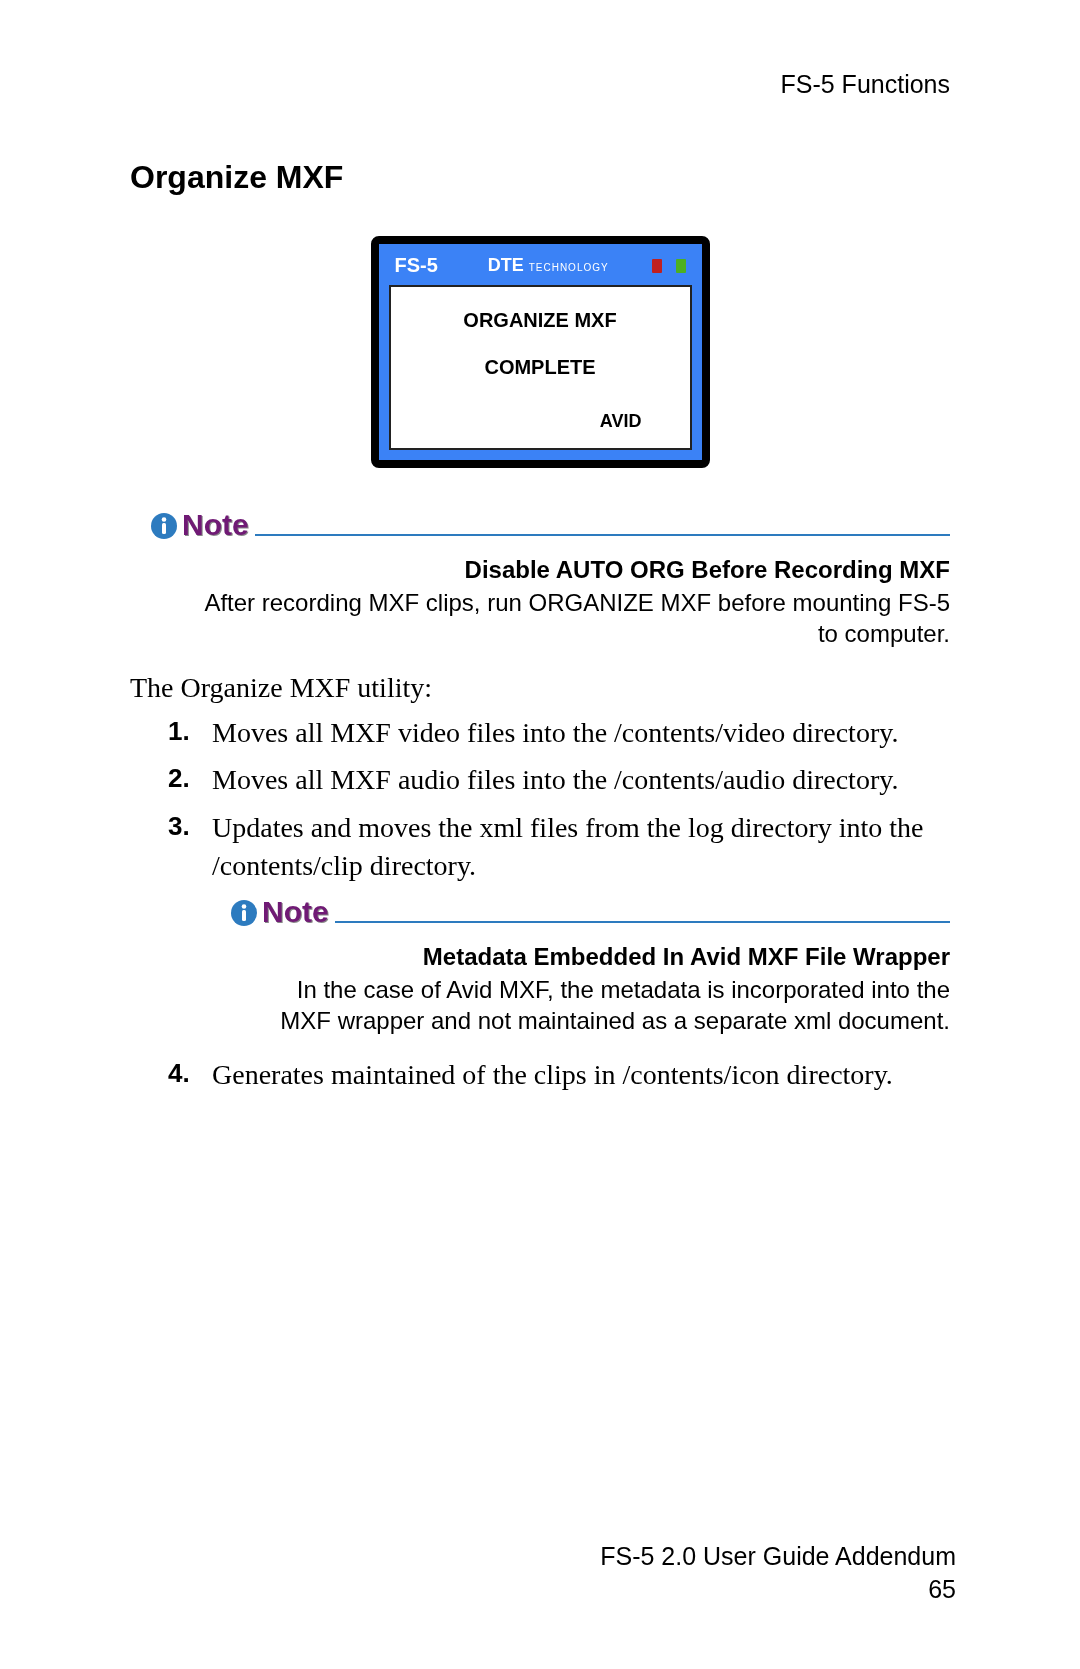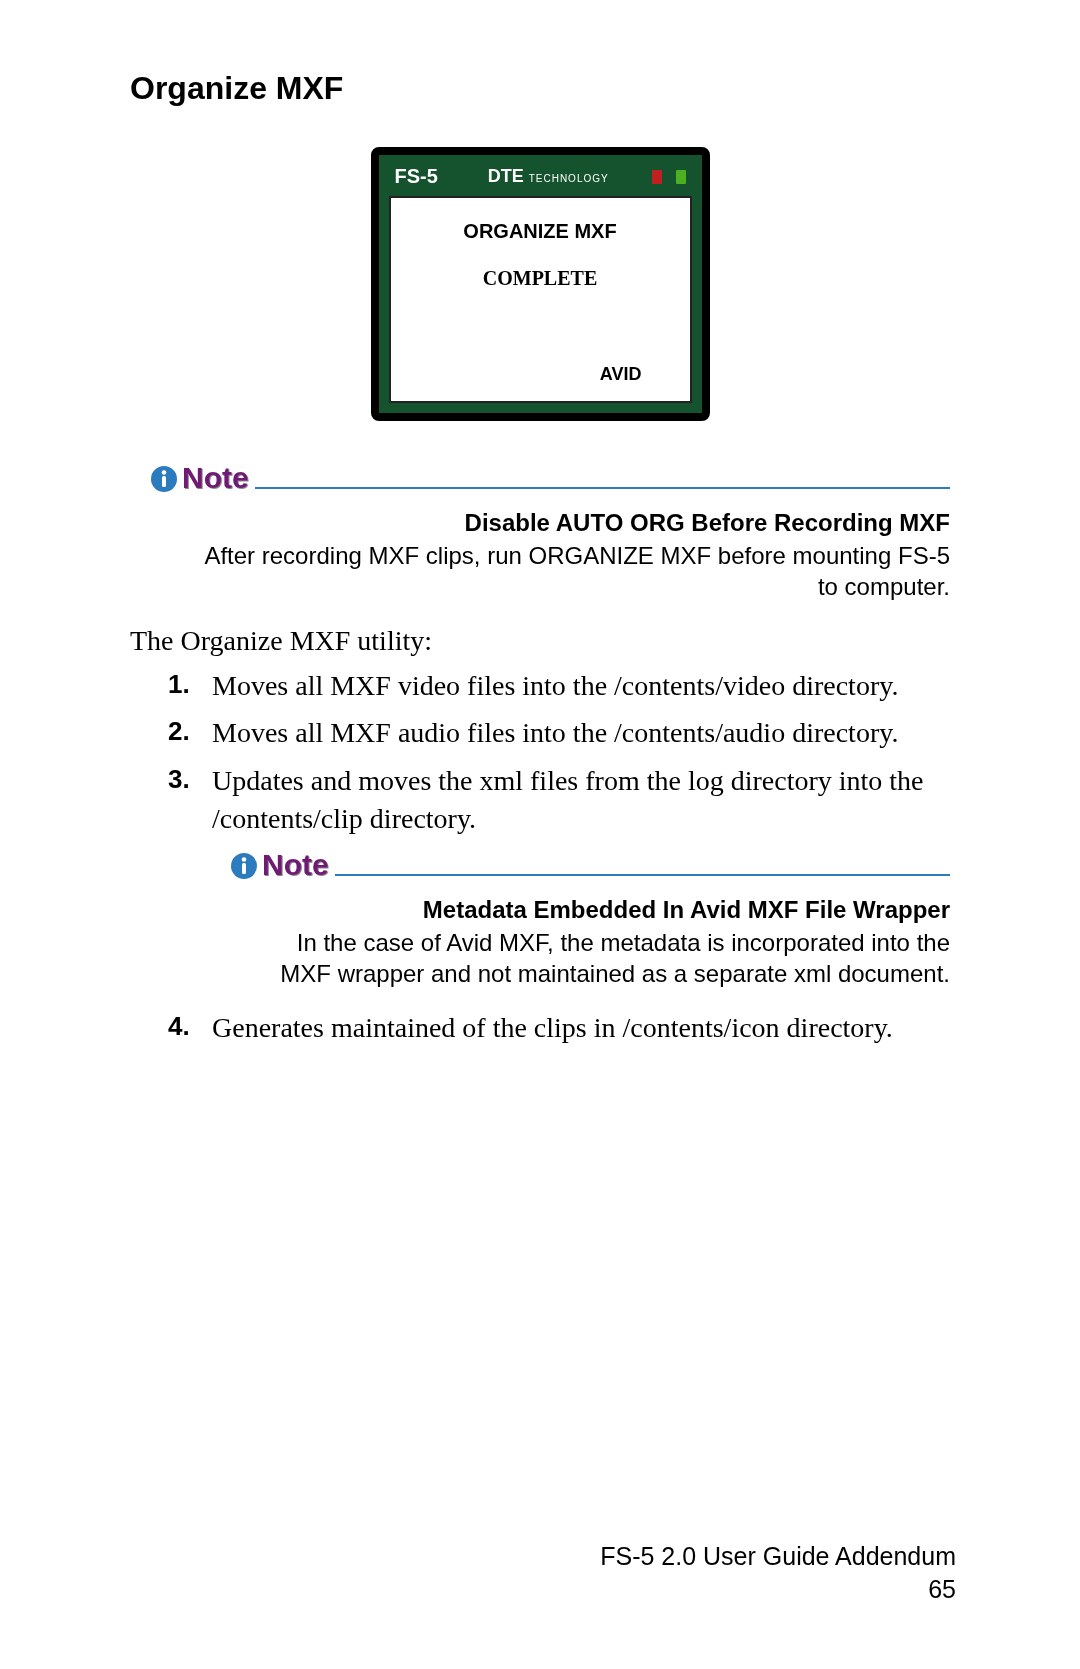--- a/index.html
+++ b/index.html
@@ -22,21 +22,21 @@
   }
   .heading {
     font-family: Arial, Helvetica, sans-serif;
     font-size: 32px;
     font-weight: bold;
     margin-bottom: 40px;
   }
   .device {
     width: 339px;
     margin: 0 auto 40px auto;
-    background: #14532d;
+    background: #3b82f6;
     border: 8px solid #000;
     border-radius: 8px;
     padding: 0;
   }
   .device-top {
     display: flex;
     align-items: center;
     justify-content: space-between;
     padding: 10px 16px 8px 16px;
     color: #fff;
@@ -66,21 +66,21 @@
   .device-screen {
     background: #fff;
     margin: 0 10px 10px 10px;
     border: 2px solid #222;
     padding: 22px 18px 16px 18px;
     font-family: Arial, Helvetica, sans-serif;
     font-weight: bold;
     text-align: center;
   }
   .screen-l1 { font-size: 20px; margin-bottom: 24px; }
-  .screen-l2 { font-size: 20px; margin-bottom: 74px; font-family: Liberation Serif, serif; }
+  .screen-l2 { font-size: 20px; margin-bottom: 32px; }
   .screen-back { font-size: 18px; text-align: right; padding-right: 30px; }
 
   .body-text {
     font-size: 28px;
     line-height: 1.35;
     margin-bottom: 34px;
   }
   .body-text .bold-sans {
     font-family: Arial, Helvetica, sans-serif;
     font-weight: bold;
@@ -164,20 +164,21 @@
     font-family: Arial, Helvetica, sans-serif;
     font-size: 25px;
     text-align: right;
     line-height: 1.35;
   }
 </style>
 </head>
 <body>
 
 <div class="page">
+  <div class="header-label">FS-5 Functions</div>
 
   <div class="heading">Organize MXF</div>
 
   <div class="device">
     <div class="device-top">
       <span class="device-brand">FS-5</span>
       <span class="device-tech">
         <span>DTE</span>
         <span class="small">TECHNOLOGY</span>
       </span>

